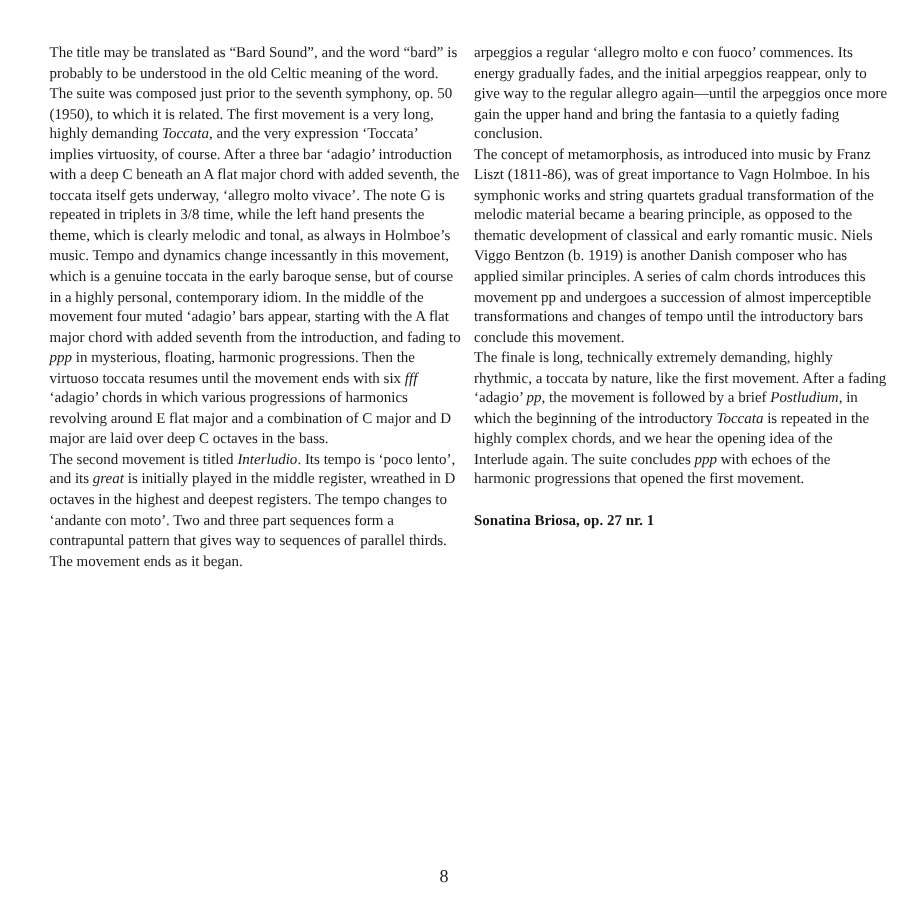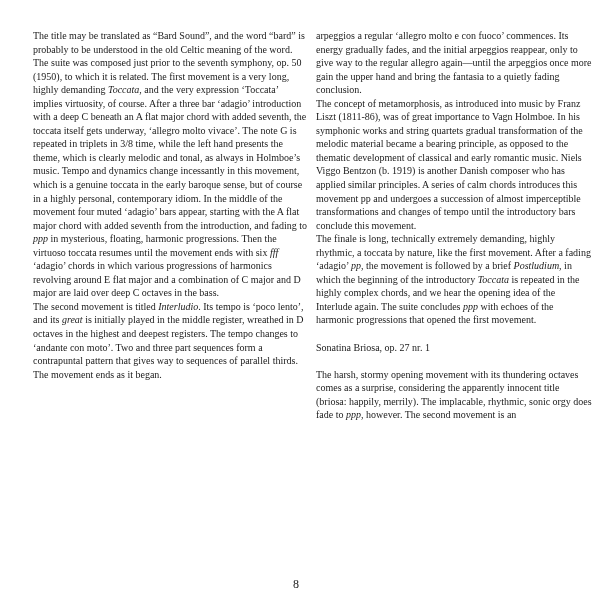--- a/index.html
+++ b/index.html
@@ -7,34 +7,33 @@
     width: 600px; height: 600px; background: #ffffff; position: relative; overflow: hidden;
     font-family: "Liberation Serif", "DejaVu Serif", serif; color: #1a1a1a;
   }
   .col {
     position: absolute; top: 29px; width: 276px;
     font-size: 10px; line-height: 13.55px;
   }
   .col.left { left: 33px; }
   .col.right { left: 316px; }
   .col p { margin: 0; }
-  .heading { font-weight: normal; margin: 13.5px 0 13.5px 0 !important; }
+  .heading { font-weight: bold; margin: 13.5px 0 13.5px 0 !important; }
   .page-num {
     position: absolute; left: 293px; top: 577px; font-size: 12px;
   }
 </style>
 </head>
 <body>
 
 <div class="col left">
   <p>The title may be translated as “Bard Sound”, and the word “bard” is probably to be understood in the old Celtic meaning of the word. The suite was composed just prior to the seventh symphony, op. 50 (1950), to which it is related. The first movement is a very long, highly demanding <i>Toccata</i>, and the very expression ‘Toccata’ implies virtuosity, of course. After a three bar ‘adagio’ introduction with a deep C beneath an A flat major chord with added seventh, the toccata itself gets underway, ‘allegro molto vivace’. The note G is repeated in triplets in 3/8 time, while the left hand presents the theme, which is clearly melodic and tonal, as always in Holmboe’s music. Tempo and dynamics change incessantly in this movement, which is a genuine toccata in the early baroque sense, but of course in a highly personal, contemporary idiom. In the middle of the movement four muted ‘adagio’ bars appear, starting with the A flat major chord with added seventh from the introduction, and fading to <i>ppp</i> in mysterious, floating, harmonic progressions. Then the virtuoso toccata resumes until the movement ends with six <i>fff</i> ‘adagio’ chords in which various progressions of harmonics revolving around E flat major and a combination of C major and D major are laid over deep C octaves in the bass.</p>
   <p>The second movement is titled <i>Interludio</i>. Its tempo is ‘poco lento’, and its <i>great</i> is initially played in the middle register, wreathed in D octaves in the highest and deepest registers. The tempo changes to ‘andante con moto’. Two and three part sequences form a contrapuntal pattern that gives way to sequences of parallel thirds. The movement ends as it began.</p>
 </div>
 
 <div class="col right">
   <p>arpeggios a regular ‘allegro molto e con fuoco’ commences. Its energy gradually fades, and the initial arpeggios reappear, only to give way to the regular allegro again—until the arpeggios once more gain the upper hand and bring the fantasia to a quietly fading conclusion.</p>
   <p>The concept of metamorphosis, as introduced into music by Franz Liszt (1811-86), was of great importance to Vagn Holmboe. In his symphonic works and string quartets gradual transformation of the melodic material became a bearing principle, as opposed to the thematic development of classical and early romantic music. Niels Viggo Bentzon (b. 1919) is another Danish composer who has applied similar principles. A series of calm chords introduces this movement pp and undergoes a succession of almost imperceptible transformations and changes of tempo until the introductory bars conclude this movement.</p>
   <p>The finale is long, technically extremely demanding, highly rhythmic, a toccata by nature, like the first movement. After a fading ‘adagio’ <i>pp</i>, the movement is followed by a brief <i>Postludium</i>, in which the beginning of the introductory <i>Toccata</i> is repeated in the highly complex chords, and we hear the opening idea of the Interlude again. The suite concludes <i>ppp</i> with echoes of the harmonic progressions that opened the first movement.</p>
   <p class="heading">Sonatina Briosa, op. 27 nr. 1</p>
-  <p>The harsh, stormy opening movement with its thundering octaves comes as a surprise, considering the apparently innocent title (briosa: happily, merrily). The implacable, rhythmic, sonic orgy does fade to <i>ppp</i>, however. The second movement is an</p>
 </div>
 
 <div class="page-num">8</div>
 
 </body></html>

